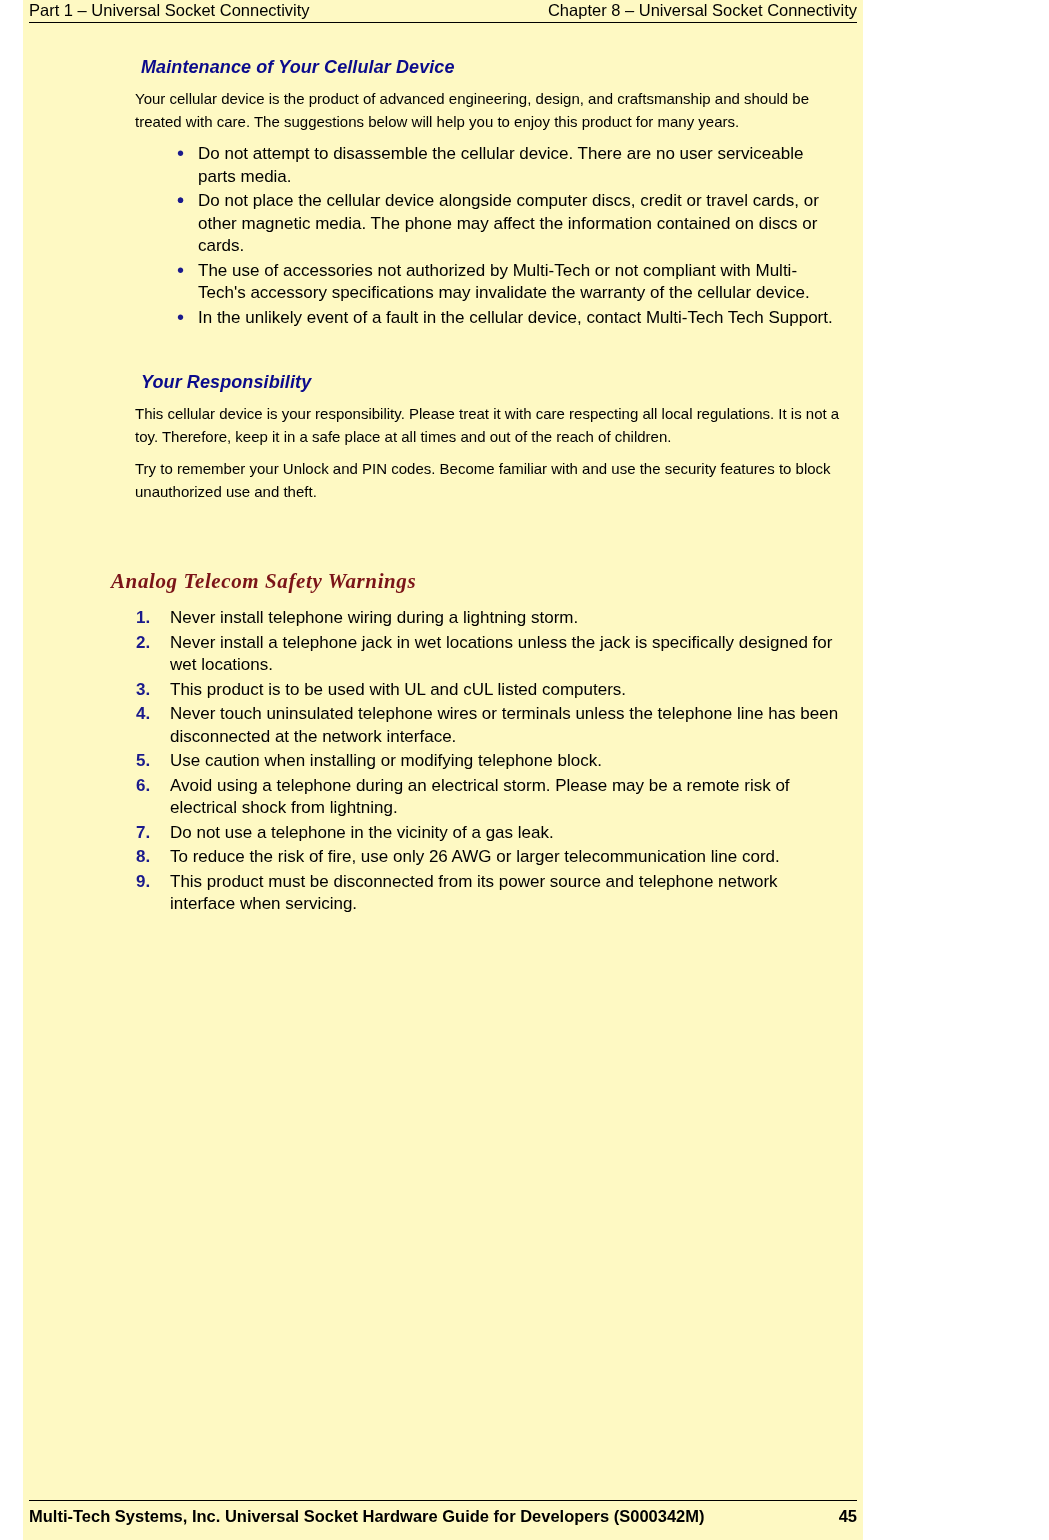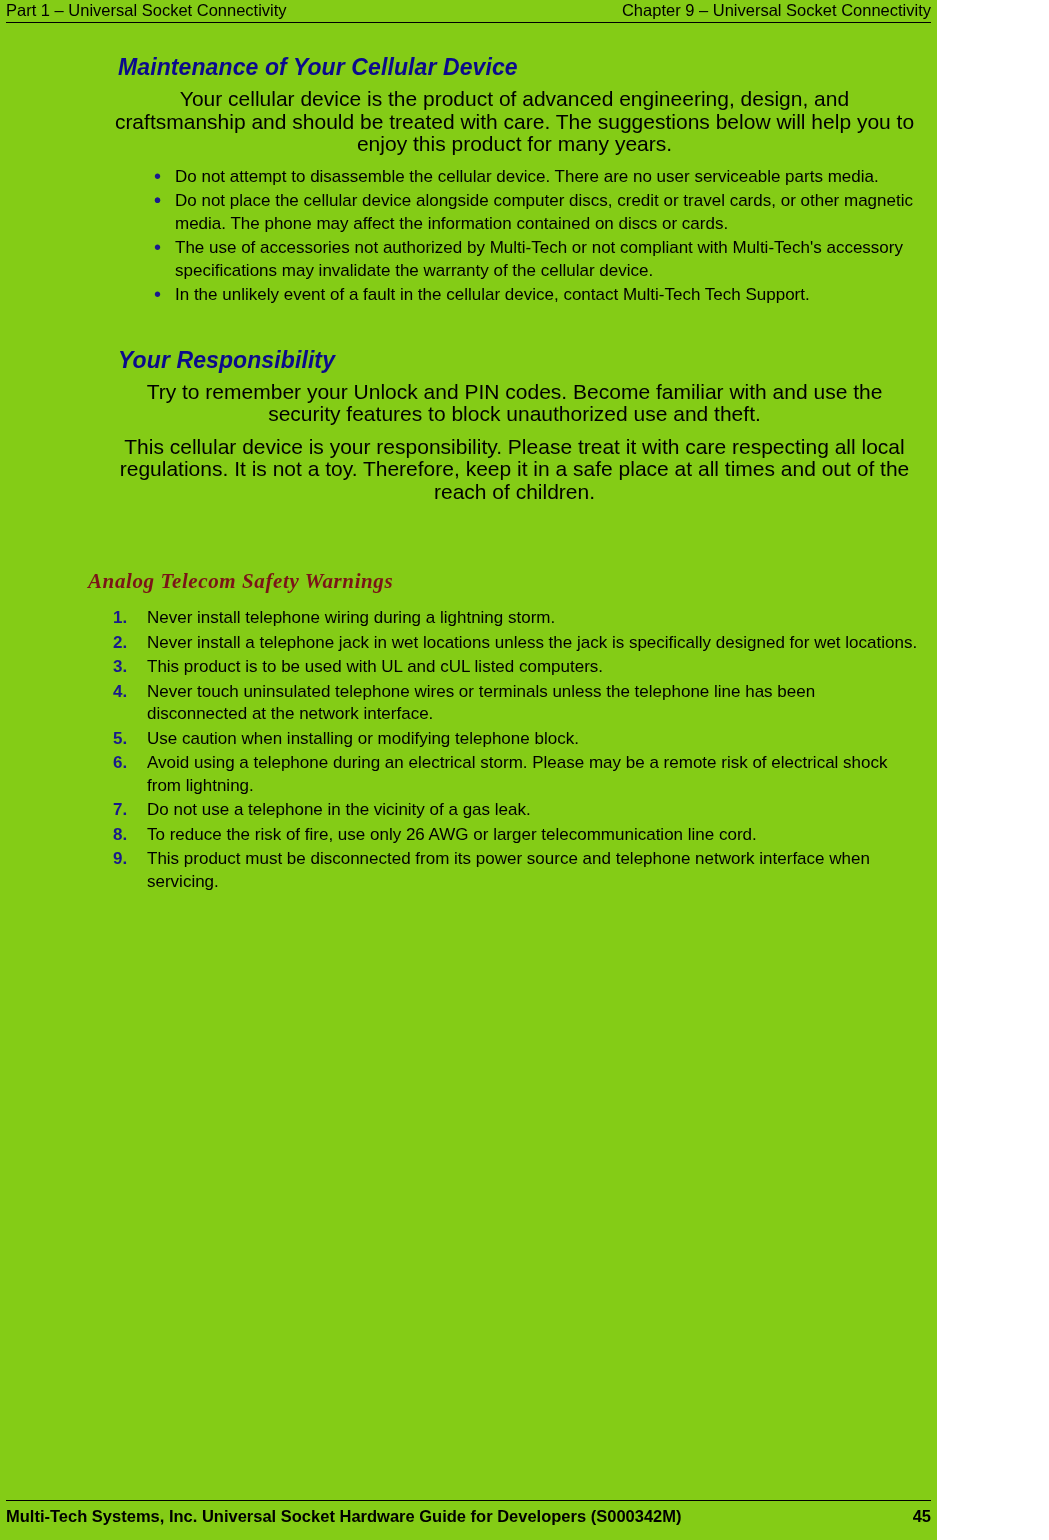--- a/index.html
+++ b/index.html
@@ -6,25 +6,26 @@
     margin: 0;
     padding: 0;
     background: #ffffff;
   }
   body {
     font-family: "Liberation Sans", sans-serif;
     color: #000000;
   }
   .page {
     position: relative;
-    width: 937px;
+    width: 840px;
     height: 1540px;
-    background: #84cc16;
+    background: #fef9c3;
     overflow: hidden;
     box-sizing: border-box;
+    margin-left: 23px;
   }
 
   
   .page-header {
     position: absolute;
     left: 6px;
     right: 6px;
     top: 0px;
     height: 24px;
   }
@@ -80,21 +81,21 @@
     left: 0;
     right: 0;
     top: 40px;
     padding: 0 8px 0 0;
   }
 
   h2.section-heading {
     margin: 12px 0 6px 0;
     padding-left: 118px;
     color: #0b0b8c;
-    font-size: 23px;
+    font-size: 18px;
     line-height: 30px;
     font-weight: bold;
     font-style: italic;
     letter-spacing: 0.1px;
   }
 
   h1.big-title {
     margin: 34px 0 6px 0;
     padding-left: 88px;
     color: #7b1418;
@@ -103,23 +104,23 @@
     line-height: 40px;
     font-weight: bold;
     font-style: italic;
     letter-spacing: 0.6px;
   }
 
   p.body-para {
     margin: 0 0 10px 0;
     padding-left: 112px;
     padding-right: 12px;
-    font-size: 21px;
-    line-height: 22.5px;
-    text-align: center;
+    font-size: 15px;
+    line-height: 22.5px;
+    text-align: left;
   }
 
   
   ul.bullets {
     list-style: none;
     margin: 0 0 4px 0;
     padding: 0;
   }
   ul.bullets > li {
     position: relative;
@@ -166,21 +167,21 @@
   .gap-md { height: 22px; }
 </style>
 </head>
 <body>
 
 <div class="page">
 
   <div class="page-header">
     <div class="hdr-row">
       <span>Part 1 – Universal Socket Connectivity</span>
-      <span>Chapter 9 – Universal Socket Connectivity</span>
+      <span>Chapter 8 – Universal Socket Connectivity</span>
     </div>
     <div class="rule"></div>
   </div>
 
   <div class="content">
 
     <h2 class="section-heading">Maintenance of Your Cellular Device</h2>
 
     <p class="body-para">Your cellular device is the product of advanced engineering, design, and craftsmanship and should be treated with care. The suggestions below will help you to enjoy this product for many years.</p>
 
@@ -203,23 +204,23 @@
       <li>
         <span class="bullet-marker">•</span>
         <span>In the unlikely event of a fault in the cellular device, contact Multi-Tech Tech Support.</span>
       </li>
     </ul>
 
     <div class="gap-md"></div>
 
     <h2 class="section-heading">Your Responsibility</h2>
 
+    <p class="body-para">This cellular device is your responsibility. Please treat it with care respecting all local regulations. It is not a toy. Therefore, keep it in a safe place at all times and out of the reach of children.</p>
+
     <p class="body-para">Try to remember your Unlock and PIN codes. Become familiar with and use the security features to block unauthorized use and theft.</p>
-
-    <p class="body-para">This cellular device is your responsibility. Please treat it with care respecting all local regulations. It is not a toy. Therefore, keep it in a safe place at all times and out of the reach of children.</p>
 
     <div class="gap-sm"></div>
 
     <h1 class="big-title">Analog Telecom Safety Warnings</h1>
 
     <ol class="numbers">
       <li>
         <span class="num-marker">1.</span>
         <span>Never install telephone wiring during a lightning storm.</span>
       </li>

